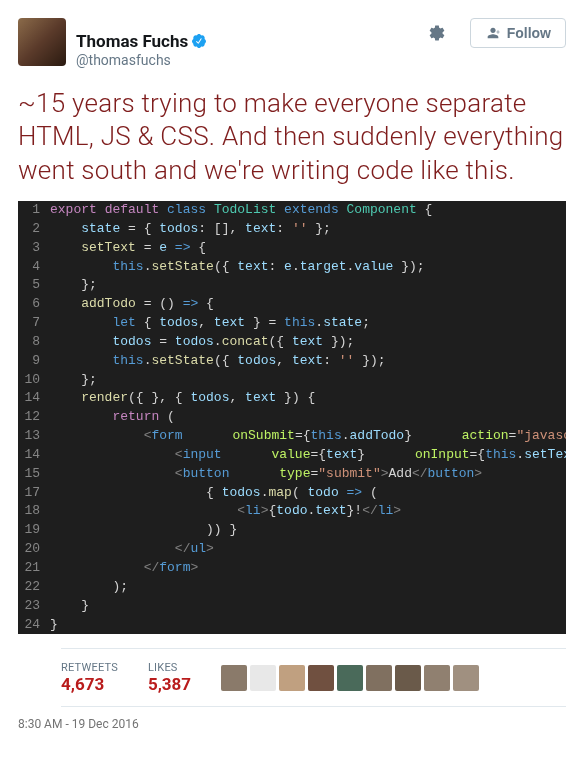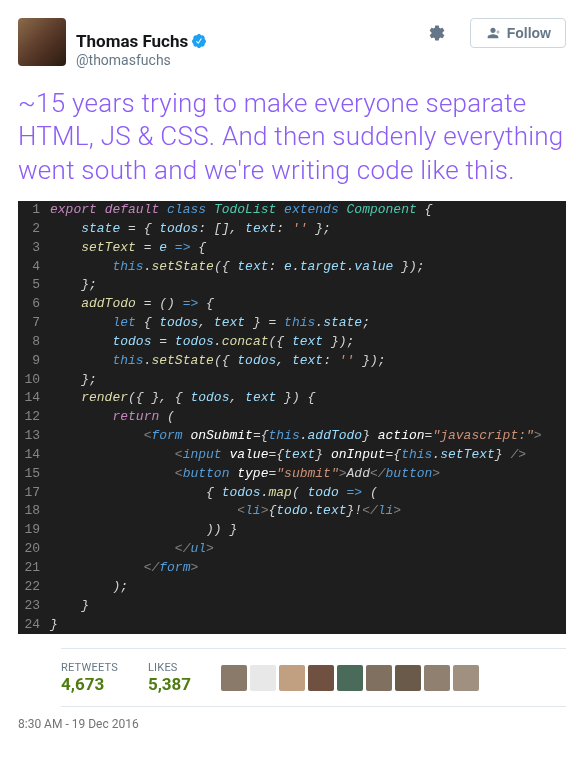--- a/index.html
+++ b/index.html
@@ -9,39 +9,39 @@
 .avatar { width: 48px; height: 48px; border-radius: 4px; background: linear-gradient(135deg, #8b6b4a 0%, #5a3a2a 50%, #2a1a10 100%); margin-right: 10px; flex-shrink: 0; }
 .user-info { flex: 1; min-width: 0; margin-top: 13px; }
 .name-line { display: flex; align-items: center; }
 .display-name { font-weight: 700; font-size: 17px; color: #14171a; }
 .verified { width: 16px; height: 16px; margin-left: 3px; fill: #1da1f2; }
 .handle { font-size: 14px; color: #657786; line-height: 1.3; }
 .actions { display: flex; align-items: center; gap: 24px; }
 .gear-icon { width: 18px; height: 18px; fill: #657786; }
 .follow-btn { display: flex; align-items: center; gap: 6px; border: 1px solid #ccd6dd; background: #fff; border-radius: 4px; padding: 6px 14px; font-size: 14px; font-weight: 700; color: #657786; cursor: pointer; }
 .follow-icon { width: 16px; height: 16px; fill: #657786; }
-.tweet-text { font-size: 26px; line-height: 1.28; margin: 18px 0 14px; font-weight: 300; letter-spacing: .01em; color: #8b5cf6; }
+.tweet-text { font-size: 26px; line-height: 1.28; margin: 18px 0 14px; font-weight: 300; letter-spacing: .01em; color: #7f1d1d; }
 .code-block { background: #1e1e1e; border-radius: 0; font-family: Menlo, Consolas, "Courier New", monospace; font-size: 13px; line-height: 1.45; overflow: hidden; }
 .code-line { display: flex; }
 .line-num { width: 32px; text-align: right; padding-right: 10px; color: #858585; user-select: none; flex-shrink: 0; padding-left: 4px; }
-.line-content { white-space: pre; color: #d4d4d4; flex: 1; font-style: italic; }
+.line-content { white-space: pre; color: #d4d4d4; flex: 1; }
 .k { color: #c586c0; }
 .cls { color: #4ec9b0; }
 .s { color: #ce9178; }
 .id { color: #9cdcfe; }
 .fn { color: #dcdcaa; }
 .th { color: #569cd6; }
 .tag { color: #808080; }
 .tagname { color: #569cd6; }
-.attr { color: #ffffff; }
+.attr { color: #bef264; margin-left: 42px; }
 .txt { color: #d4d4d4; }
 .stats { display: flex; align-items: center; border-top: 1px solid #e1e8ed; border-bottom: 1px solid #e1e8ed; margin-top: 14px; padding: 12px 0; margin-left: 43px; }
 .stat { margin-right: 30px; }
 .stat-label { font-size: 11px; color: #657786; text-transform: uppercase; letter-spacing: .02em; }
-.stat-value { font-size: 17px; font-weight: 700; color: #4d7c0f; }
+.stat-value { font-size: 17px; font-weight: 700; color: #b91c1c; }
 .liker-avatars { display: flex; gap: 3px; }
 .liker-avatar { width: 26px; height: 26px; border-radius: 2px; }
 .timestamp { font-size: 12px; color: #737373; padding: 10px 0; }
 </style>
 </head>
 <body>
 
 <div class="tweet">
   <div class="header">
     <div class="avatar"></div>

